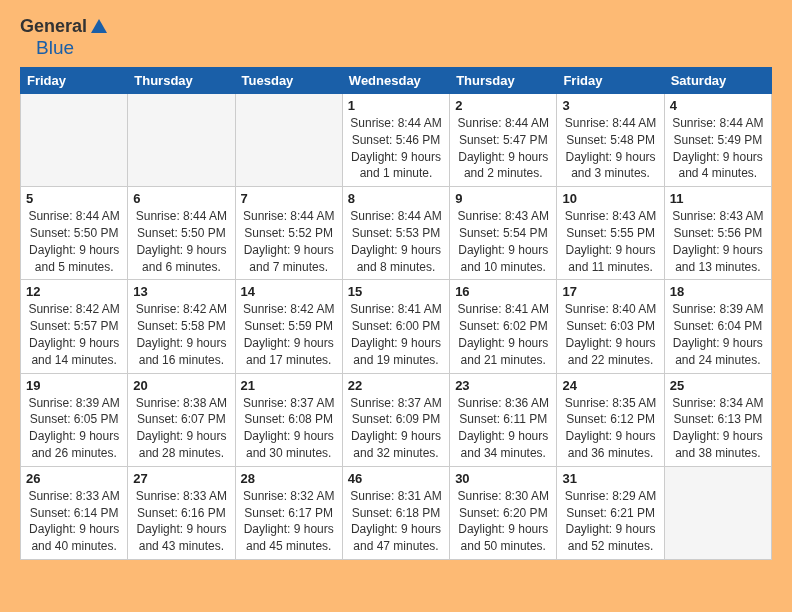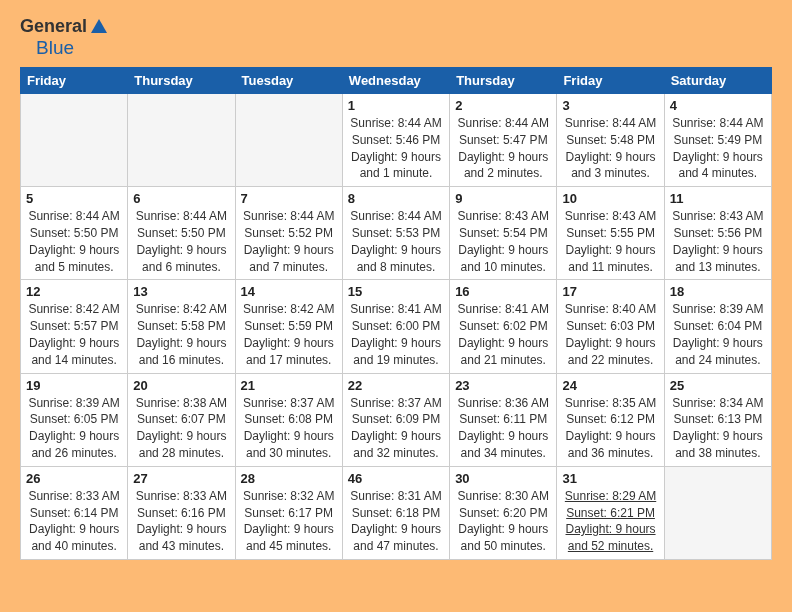--- a/index.html
+++ b/index.html
@@ -350,21 +350,21 @@
           </td>
           <td>
             <span class="day-number">30</span>
             <div class="day-info" style="white-space: pre-line;">Sunrise: 8:30 AM
 Sunset: 6:20 PM
 Daylight: 9 hours
 and 50 minutes.</div>
           </td>
           <td>
             <span class="day-number">31</span>
-            <div class="day-info" style="white-space: pre-line; text-decoration: underline;">Sunrise: 8:29 AM
+            <div class="day-info" style="white-space: pre-line;">Sunrise: 8:29 AM
 Sunset: 6:21 PM
 Daylight: 9 hours
 and 52 minutes.</div>
           </td>
           <td class="empty"></td>
         </tr>
       </tbody>
   </table>
 </div>
 

